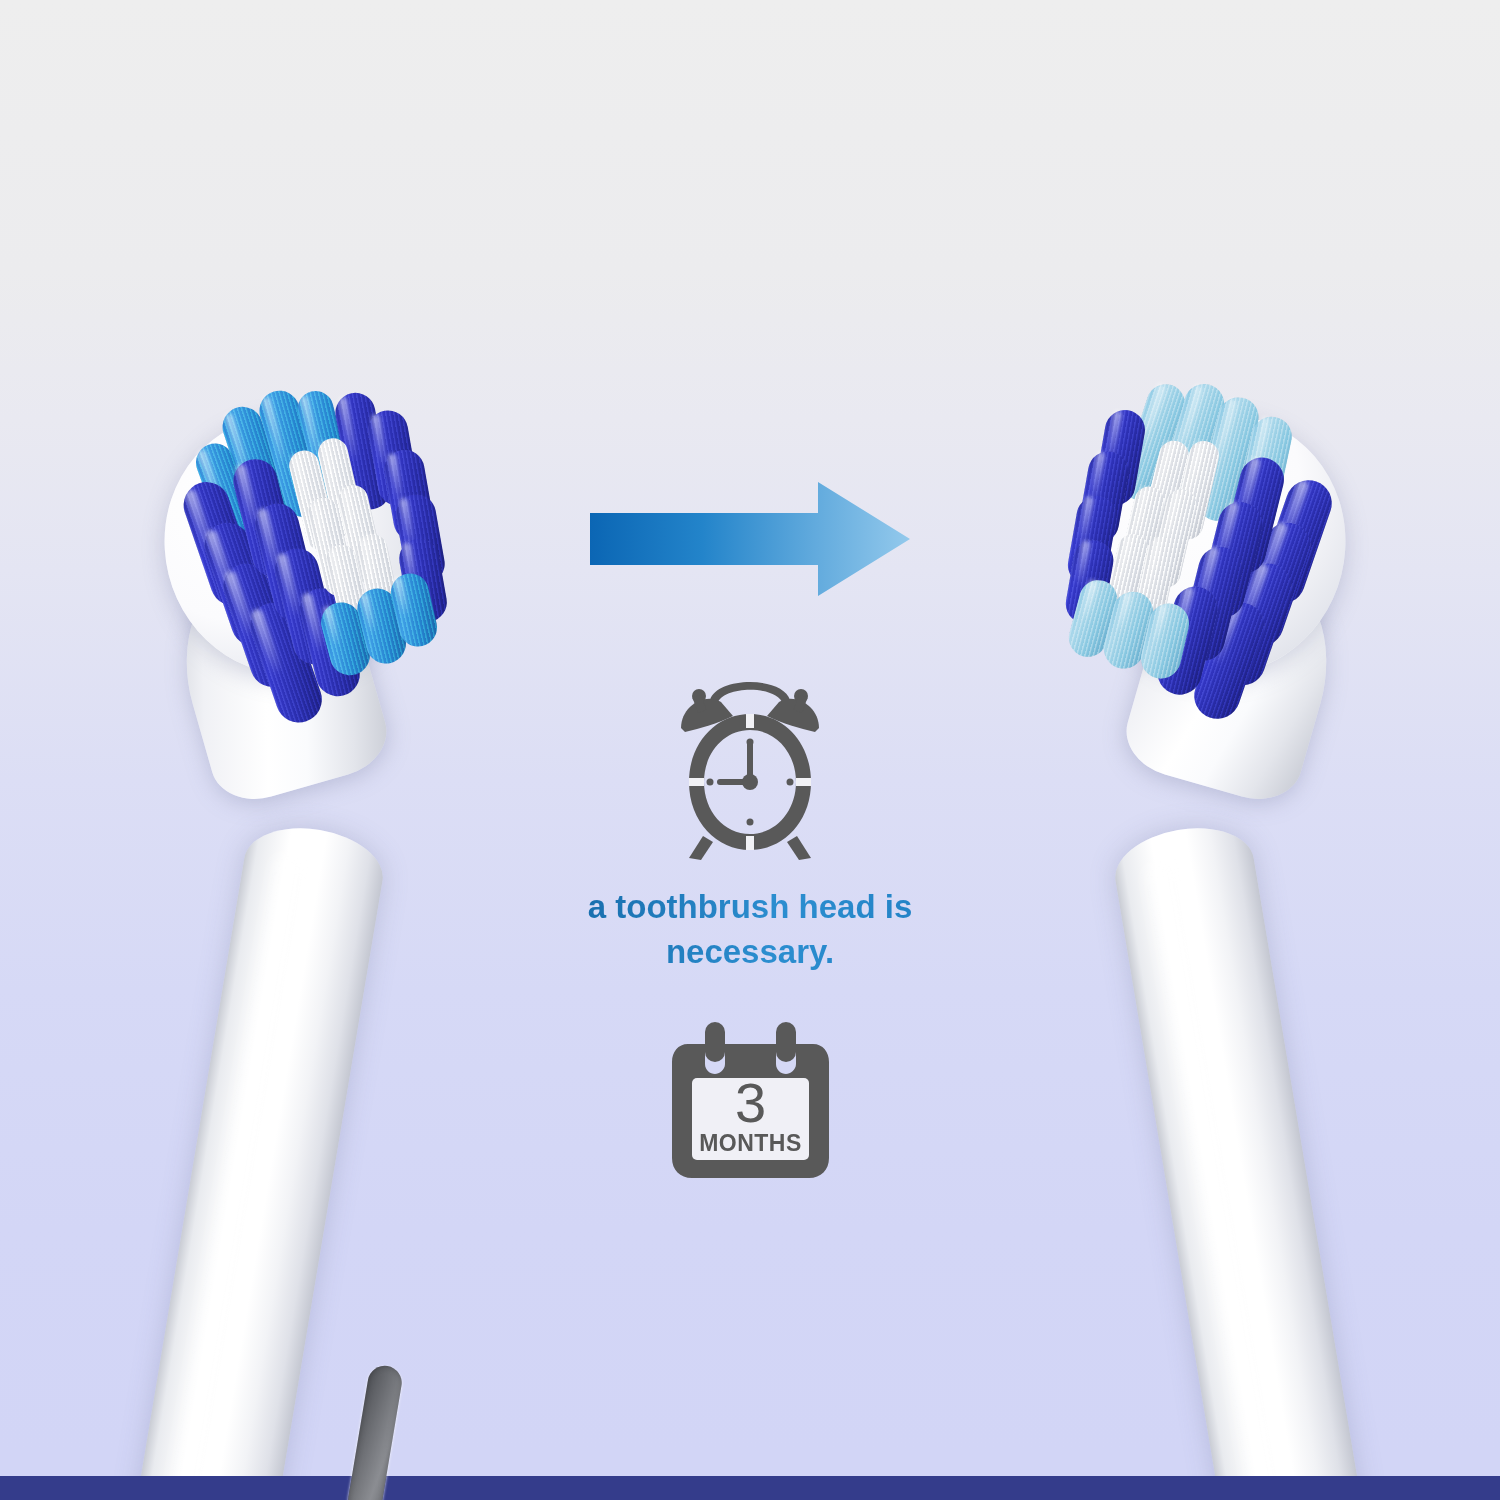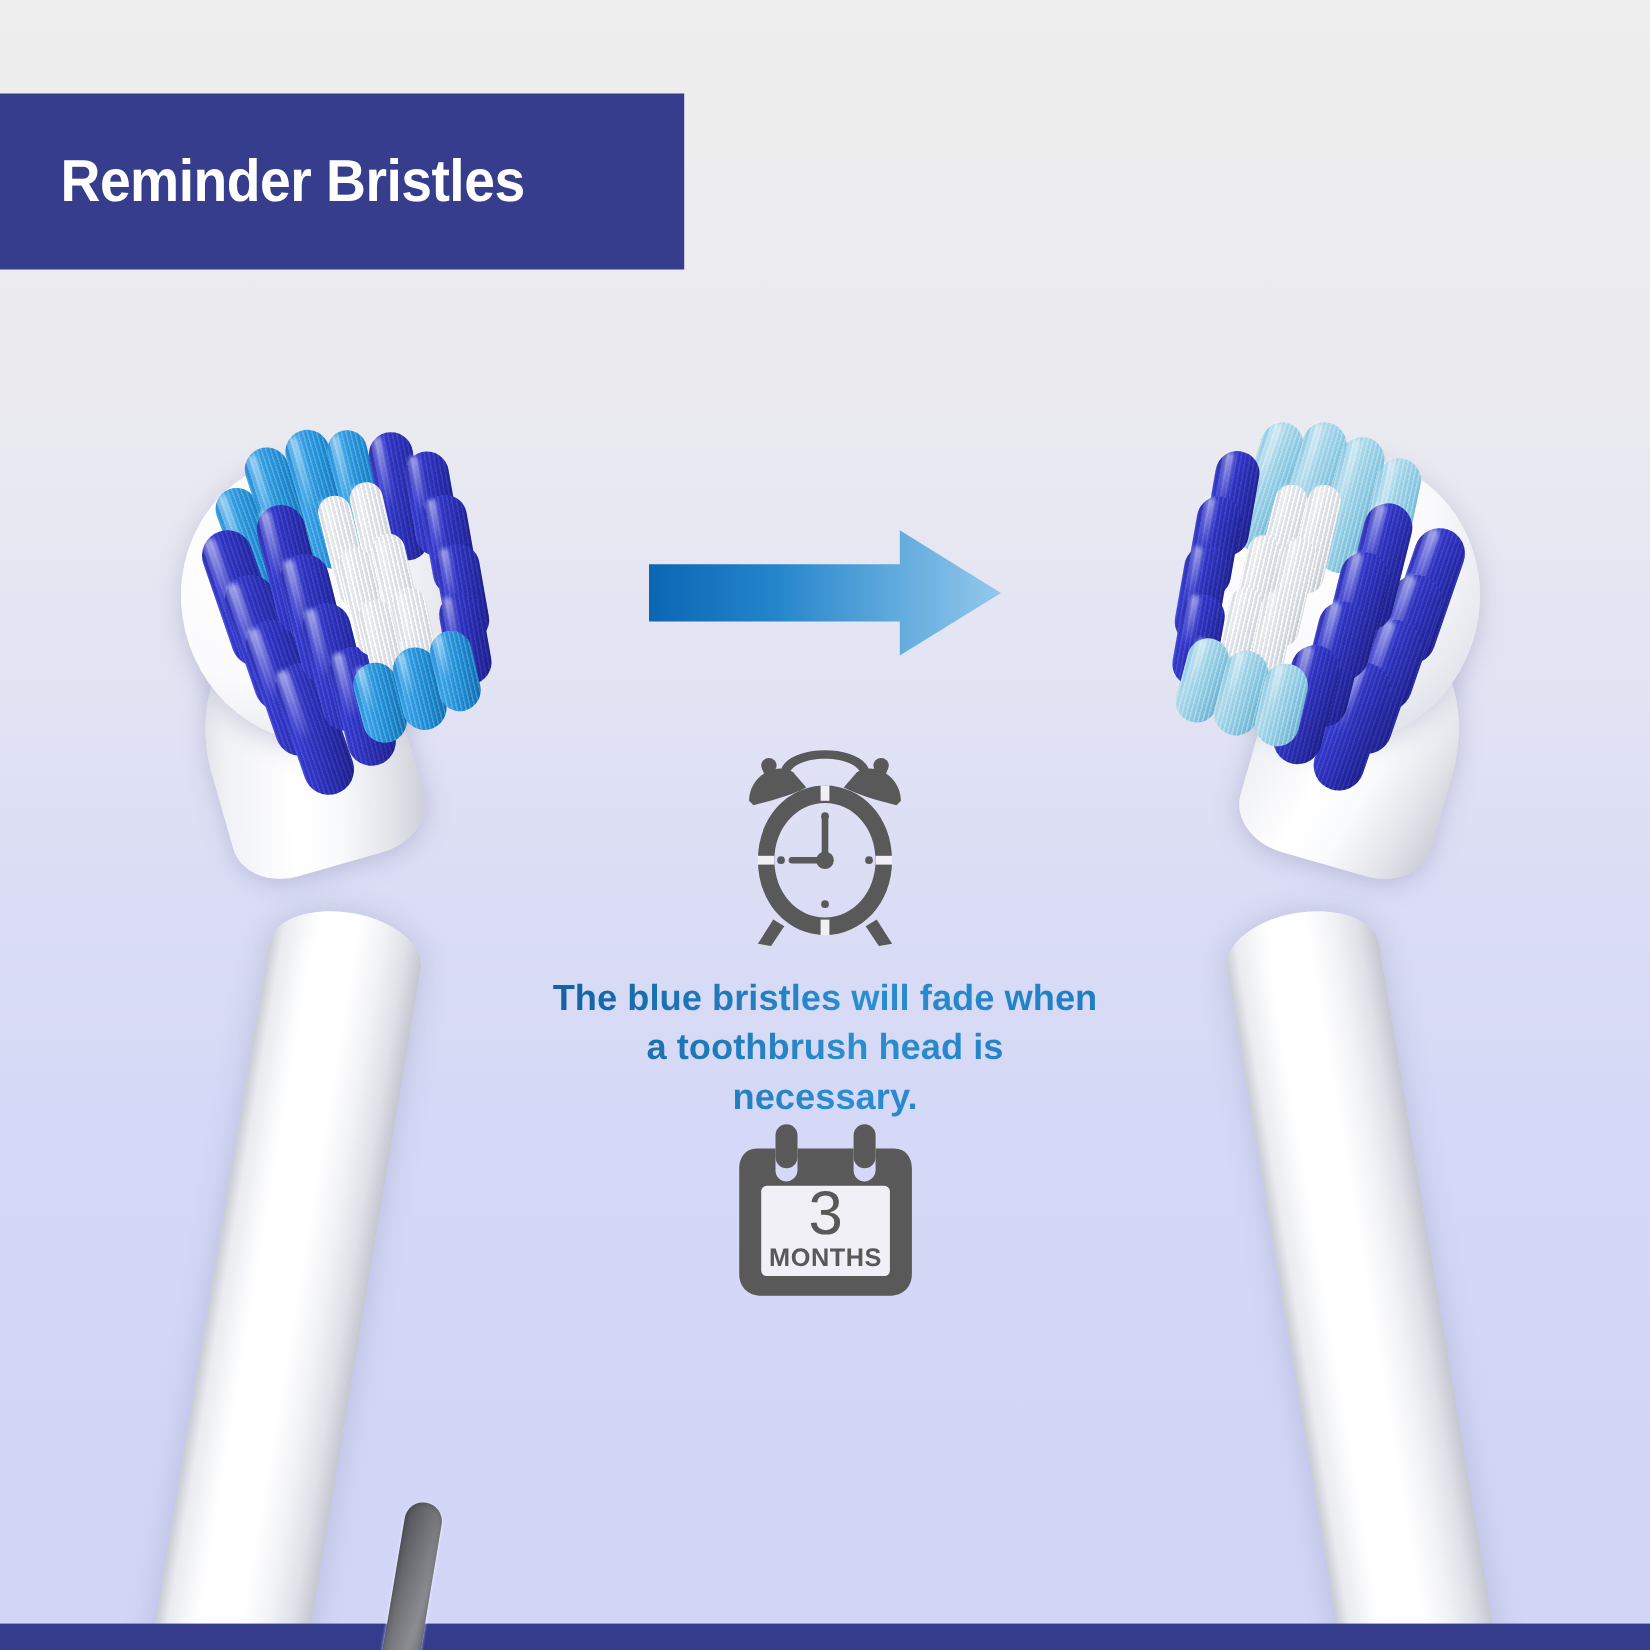--- a/index.html
+++ b/index.html
@@ -295,23 +295,20 @@
   }
 </style>
 </head>
 <body>
 
 <div id="page">
 
   <div class="bg"></div>
 
   <div class="banner">
-    <div class="banner-left">
-      <div class="banner-title">Reminder Bristles</div>
-    </div>
   </div>
 
   <div class="brush brush-left">
     <div class="handle"></div>
     <div class="neck"></div>
     <div class="head-disc"></div>
     <div class="bristle-field">
 
       <div class="tuft t-blue" style="left:96px;  top:6px;   width:40px;  height:128px; transform:rotate(-6deg);"></div>
       <div class="tuft t-blue" style="left:134px; top:-2px;  width:40px;  height:130px; transform:rotate(-4deg);"></div>
@@ -435,21 +432,20 @@
           <circle cx="135" cy="122" r="3.5"></circle>
 
           <rect x="92" y="80" width="6" height="44" rx="3"></rect>
           <rect x="62" y="119" width="36" height="6" rx="3"></rect>
           <circle cx="95" cy="122" r="8"></circle>
         </g>
       </svg>
     </div>
 
     <div class="fade-text">
-      <div>The blue bristles will fade when</div>
       <div>a toothbrush head is necessary.</div>
     </div>
 
     <div class="cal-wrap">
       <svg viewBox="0 0 165 160" width="165" height="160" xmlns="http://www.w3.org/2000/svg">
         <g fill="#595959">
 
           <rect x="37" y="2" width="20" height="40" rx="10"></rect>
           <rect x="108" y="2" width="20" height="40" rx="10"></rect>
 

